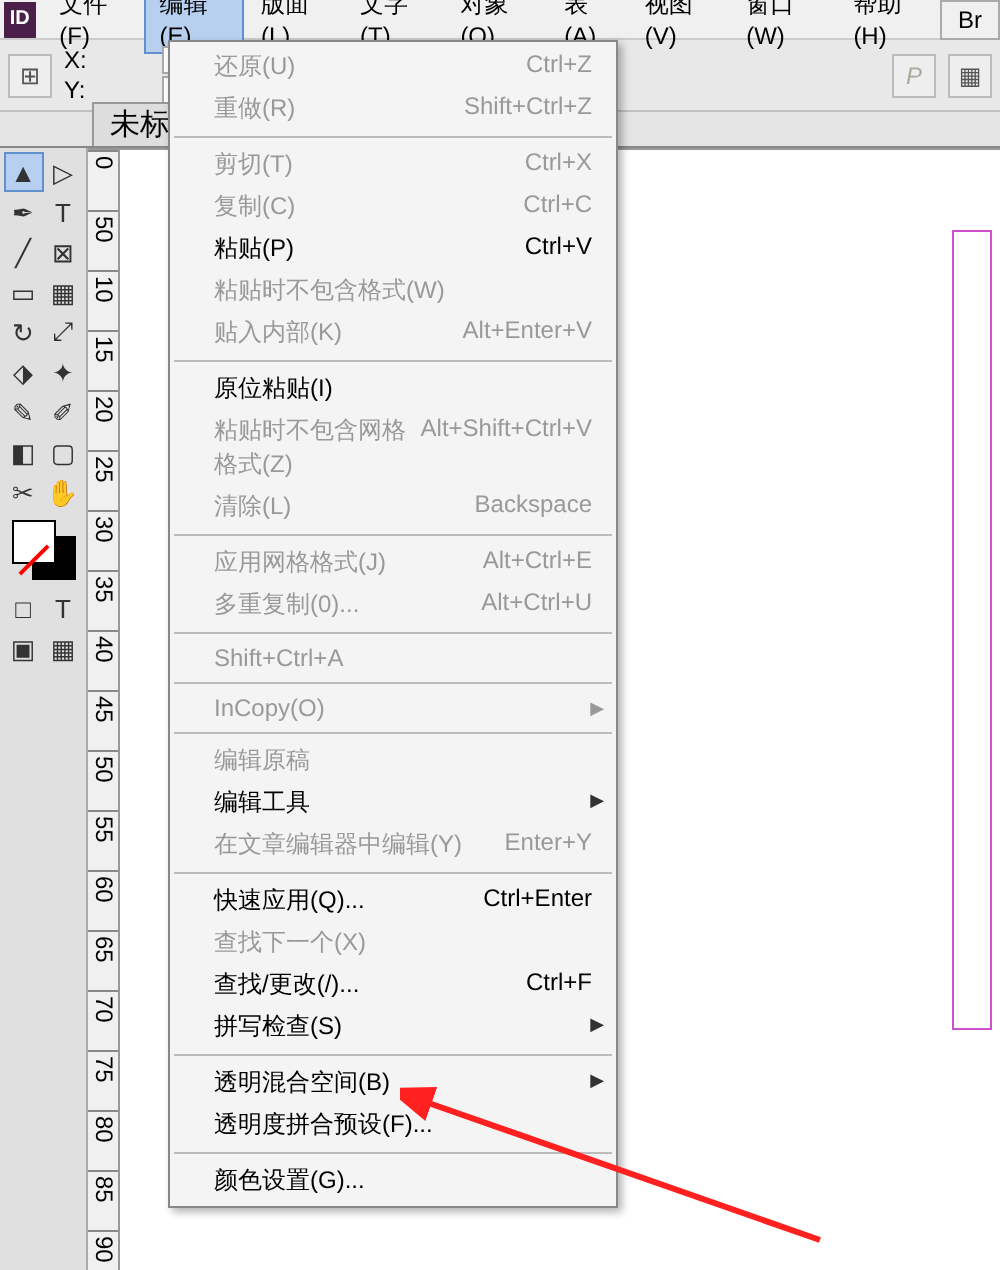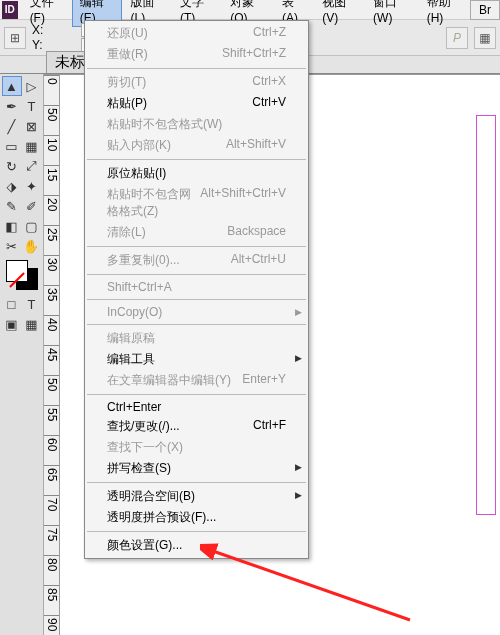--- a/index.html
+++ b/index.html
@@ -26,21 +26,21 @@
 .sw-stroke { position: absolute; bottom: 0; right: 0; width: 22px; height: 22px; background: #000; border: 1px solid #000; }
 .ruler-h { height: 16px; background: #f0f0f0; border-bottom: 1px solid #999; display: flex; font-size: 9px; color: #333; overflow: hidden; }
 .ruler-h span { width: 30px; flex-shrink: 0; border-left: 1px solid #888; padding-left: 2px; }
 .workspace { flex: 1; display: flex; flex-direction: column; position: relative; }
 .canvas-area { flex: 1; display: flex; }
 .ruler-v { width: 16px; background: #f0f0f0; border-right: 1px solid #999; display: flex; flex-direction: column; font-size: 9px; overflow: hidden; }
 .ruler-v span { height: 30px; flex-shrink: 0; border-top: 1px solid #888; padding-top: 2px; writing-mode: vertical-rl; }
 .page { flex: 1; background: #fff; position: relative; }
 .page-frame { position: absolute; top: 40px; right: 4px; width: 20px; height: 400px; border: 1px solid #d050d0; }
 .dropdown { position: absolute; left: 84px; top: 20px; width: 225px; background: #f4f4f4; border: 1px solid #888; box-shadow: 2px 2px 4px rgba(0,0,0,0.3); z-index: 100; padding: 2px 0; }
-.dd-item { display: flex; justify-content: space-between; padding: 2px 22px 2px 22px; font-size: 12px; color: #000; position: relative; }
+.dd-item { display: flex; justify-content: space-between; padding: 2px 12px 2px 22px; font-size: 12px; color: #000; position: relative; }
 .dd-item.disabled { color: #999; }
 .dd-item .arrow { position: absolute; right: 6px; top: 4px; font-size: 9px; color: #333; }
 .dd-item.disabled .arrow { color: #999; }
 .dd-sep { height: 1px; background: #bbb; margin: 3px 2px; }
 .annotation-arrow { position: absolute; left: 200px; top: 540px; pointer-events: none; z-index: 200; }
 </style>
 </head>
 <body>
 
 <div class="menubar">
@@ -180,47 +180,55 @@
     </div>
     <div class="dd-item disabled">
       <span>重做(R)</span>
       <span>Shift+Ctrl+Z</span>
     </div>
     <div class="dd-sep"></div>
     <div class="dd-item disabled">
       <span>剪切(T)</span>
       <span>Ctrl+X</span>
     </div>
+    <div class="dd-item disabled">
+      <span>复制(C)</span>
+      <span>Ctrl+C</span>
+    </div>
     <div class="dd-item">
       <span>粘贴(P)</span>
       <span>Ctrl+V</span>
     </div>
     <div class="dd-item disabled">
       <span>粘贴时不包含格式(W)</span>
       <span></span>
     </div>
     <div class="dd-item disabled">
       <span>贴入内部(K)</span>
-      <span>Alt+Shift+V</span>
+      <span>Alt+Enter+V</span>
     </div>
     <div class="dd-sep"></div>
     <div class="dd-item">
       <span>原位粘贴(I)</span>
       <span></span>
     </div>
     <div class="dd-item disabled">
       <span>粘贴时不包含网格格式(Z)</span>
       <span>Alt+Shift+Ctrl+V</span>
     </div>
     <div class="dd-item disabled">
       <span>清除(L)</span>
       <span>Backspace</span>
     </div>
     <div class="dd-sep"></div>
     <div class="dd-item disabled">
+      <span>应用网格格式(J)</span>
+      <span>Alt+Ctrl+E</span>
+    </div>
+    <div class="dd-item disabled">
       <span>多重复制(0)...</span>
       <span>Alt+Ctrl+U</span>
     </div>
     <div class="dd-sep"></div>
     <div class="dd-item disabled">
       <span>Shift+Ctrl+A</span>
     </div>
     <div class="dd-sep"></div>
     <div class="dd-item disabled">
       <span>InCopy(O)</span>
@@ -236,29 +244,30 @@
       <span>编辑工具</span>
       <span></span>
       <span class="arrow">▶</span>
     </div>
     <div class="dd-item disabled">
       <span>在文章编辑器中编辑(Y)</span>
       <span>Enter+Y</span>
     </div>
     <div class="dd-sep"></div>
     <div class="dd-item">
+      <span>快速应用(Q)...</span>
       <span>Ctrl+Enter</span>
+    </div>
+    <div class="dd-item disabled">
+      <span>查找下一个(X)</span>
+      <span></span>
     </div>
     <div class="dd-item">
       <span>查找/更改(/)...</span>
       <span>Ctrl+F</span>
-    </div>
-    <div class="dd-item disabled">
-      <span>查找下一个(X)</span>
-      <span></span>
     </div>
     <div class="dd-item">
       <span>拼写检查(S)</span>
       <span></span>
       <span class="arrow">▶</span>
     </div>
     <div class="dd-sep"></div>
     <div class="dd-item">
       <span>透明混合空间(B)</span>
       <span></span>

